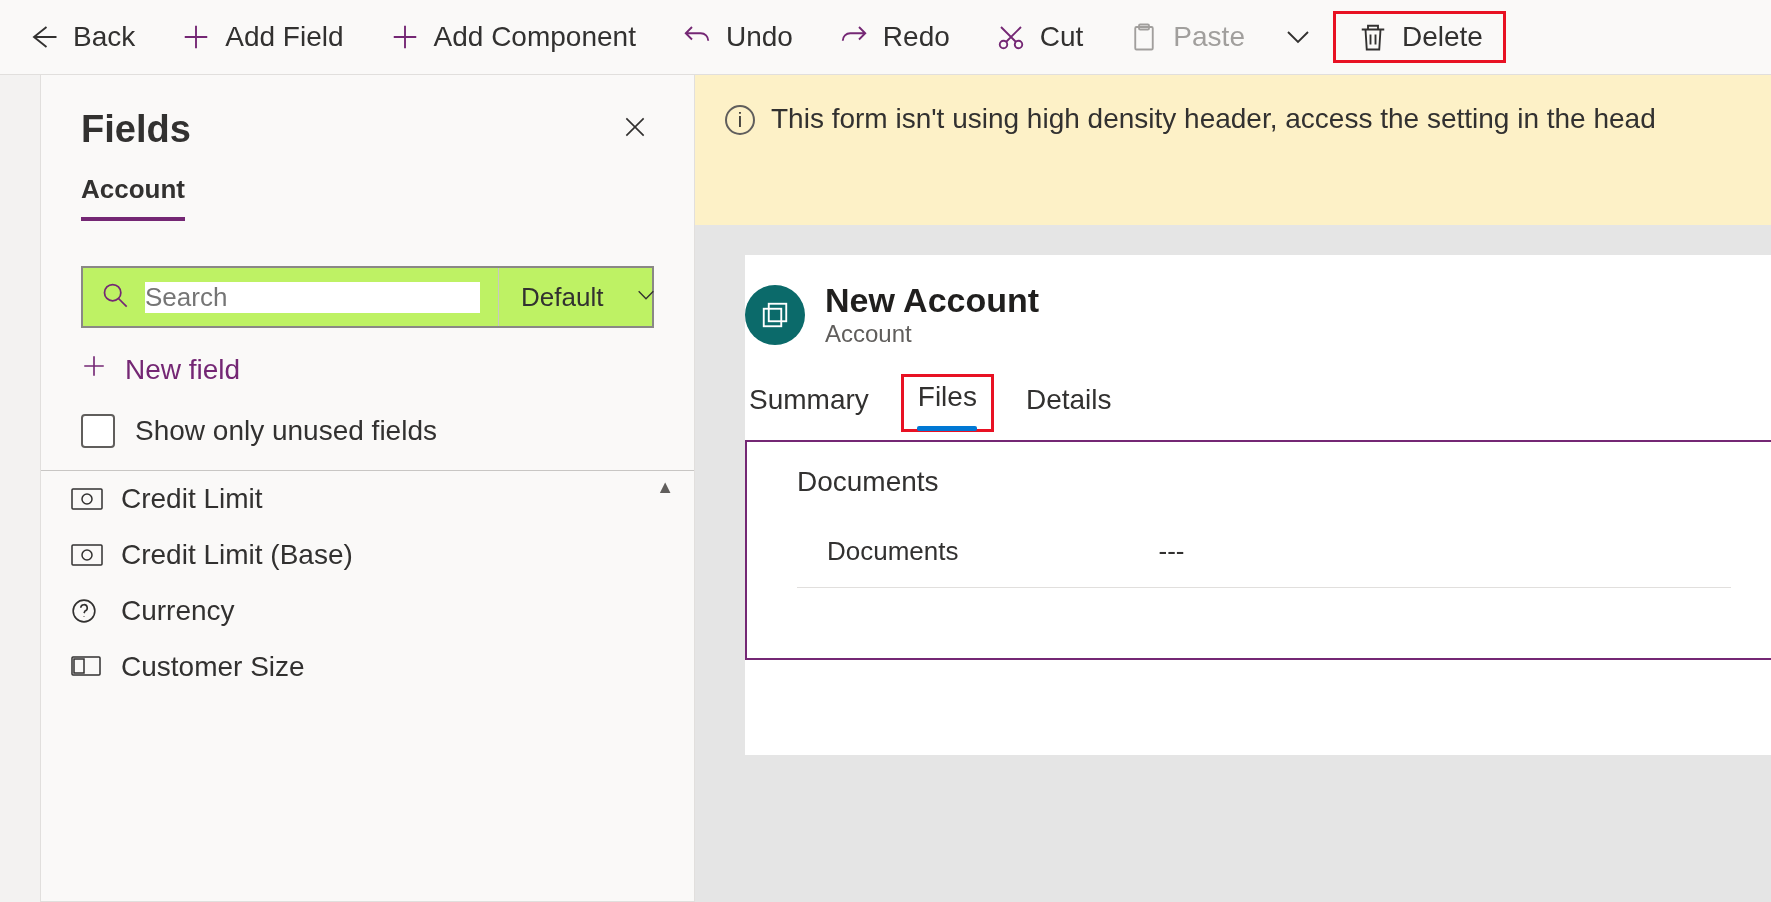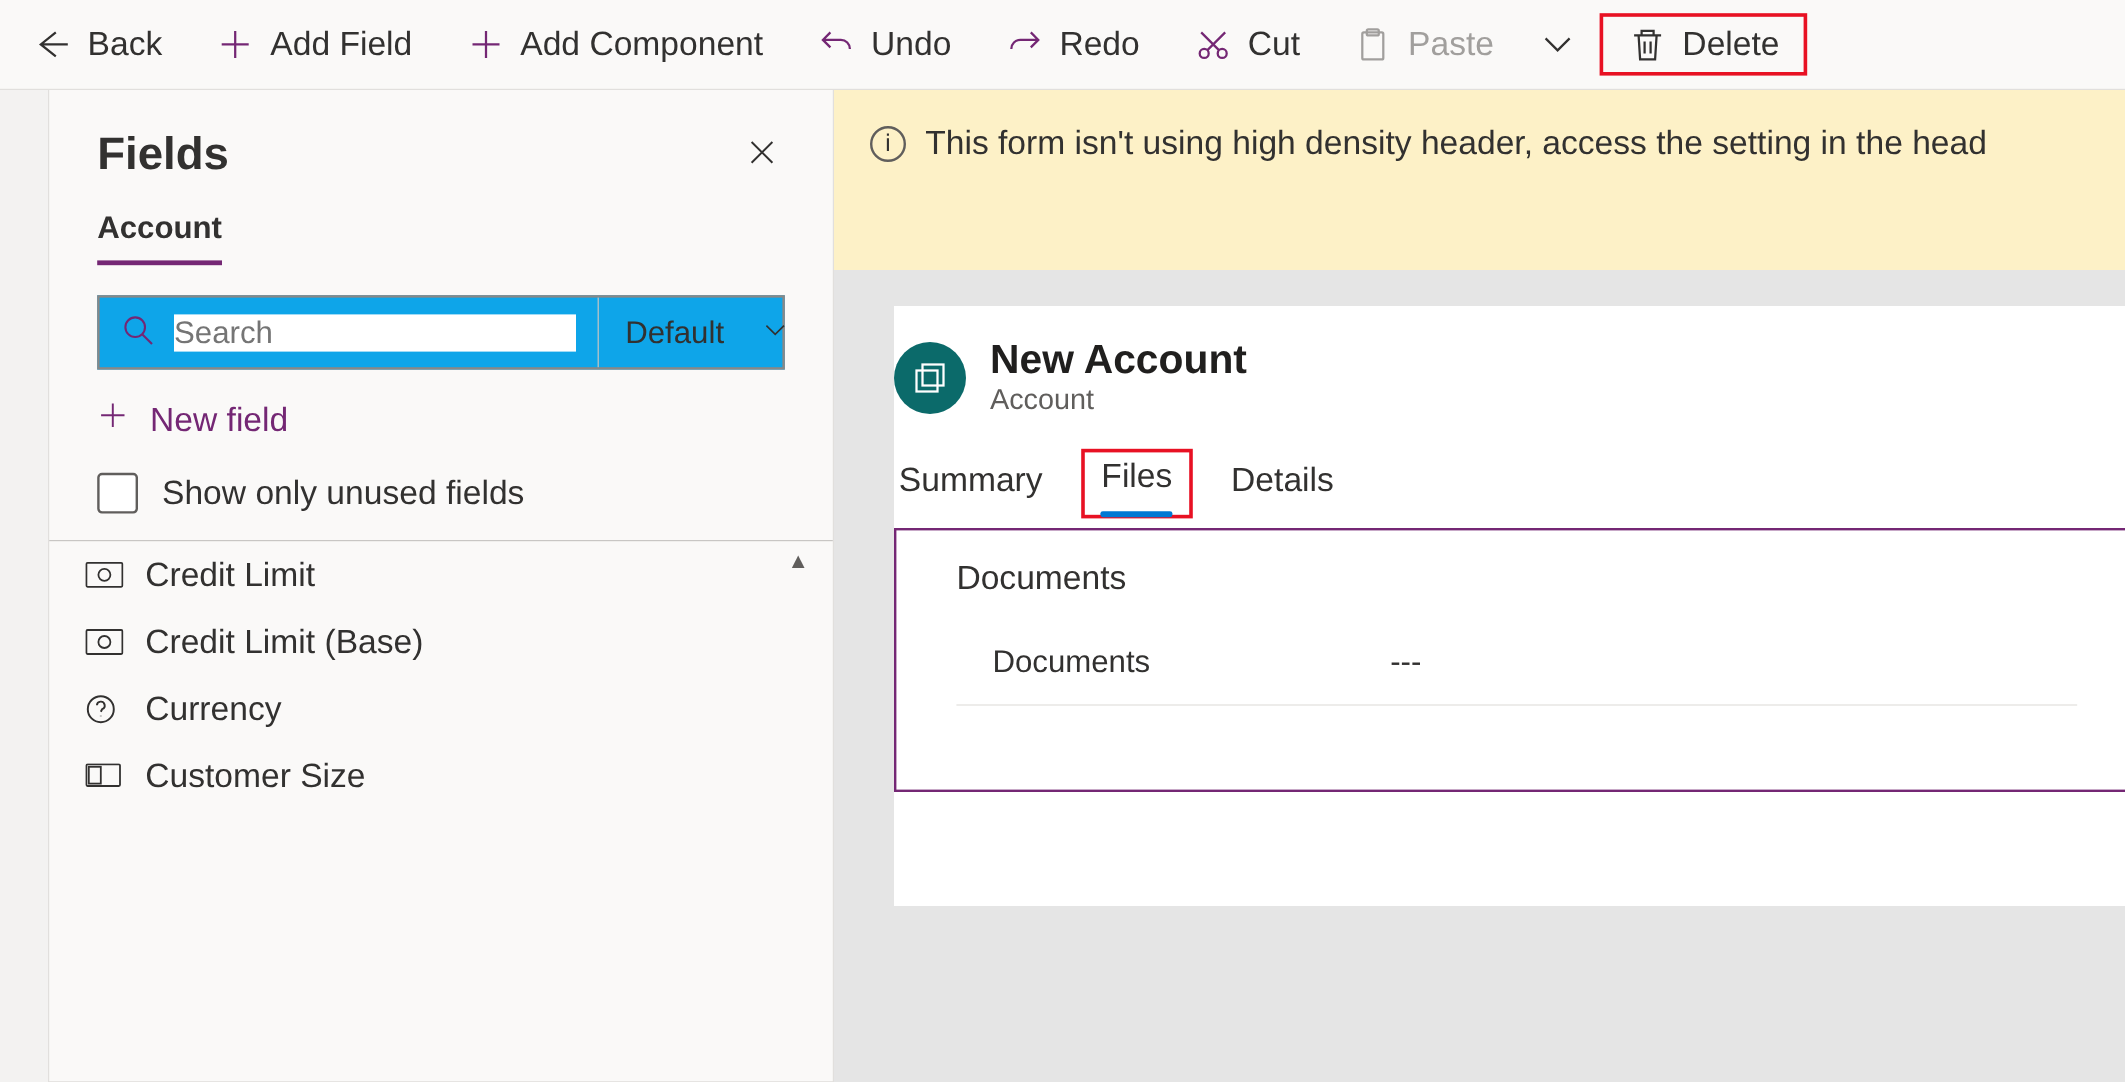--- a/index.html
+++ b/index.html
@@ -82,21 +82,22 @@
     }
 
     .search-row {
       padding: 25px 40px 5px 40px;
     }
     .search-box {
       display: flex;
       align-items: center;
       border: 2px solid #8a8886;
       height: 62px;
-      background: #0ea5e9;
+      background: #bef264;
+      margin-top: 20px;
     }
     .search-area {
       flex: 1;
       display: flex;
       align-items: center;
       padding: 0 18px;
       gap: 16px;
       border-right: 1px solid #c8c6c4;
       height: 100%;
     }

